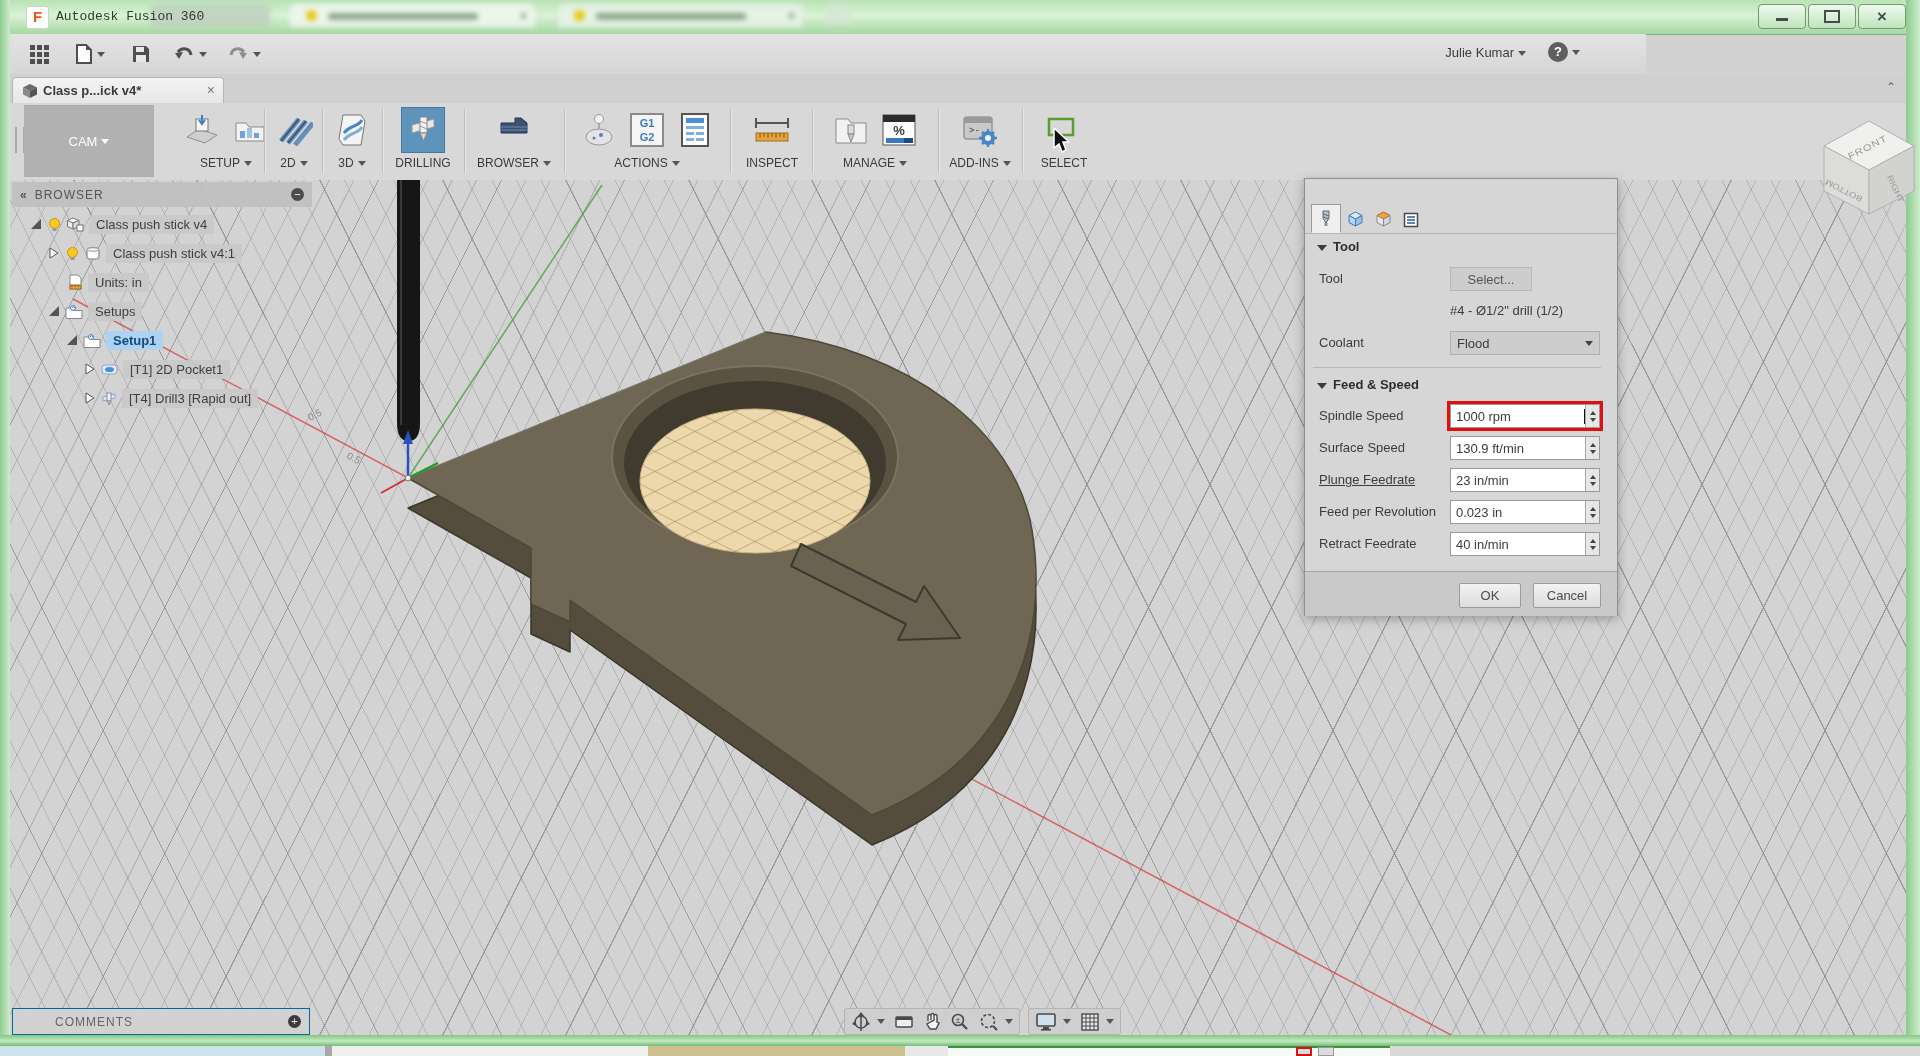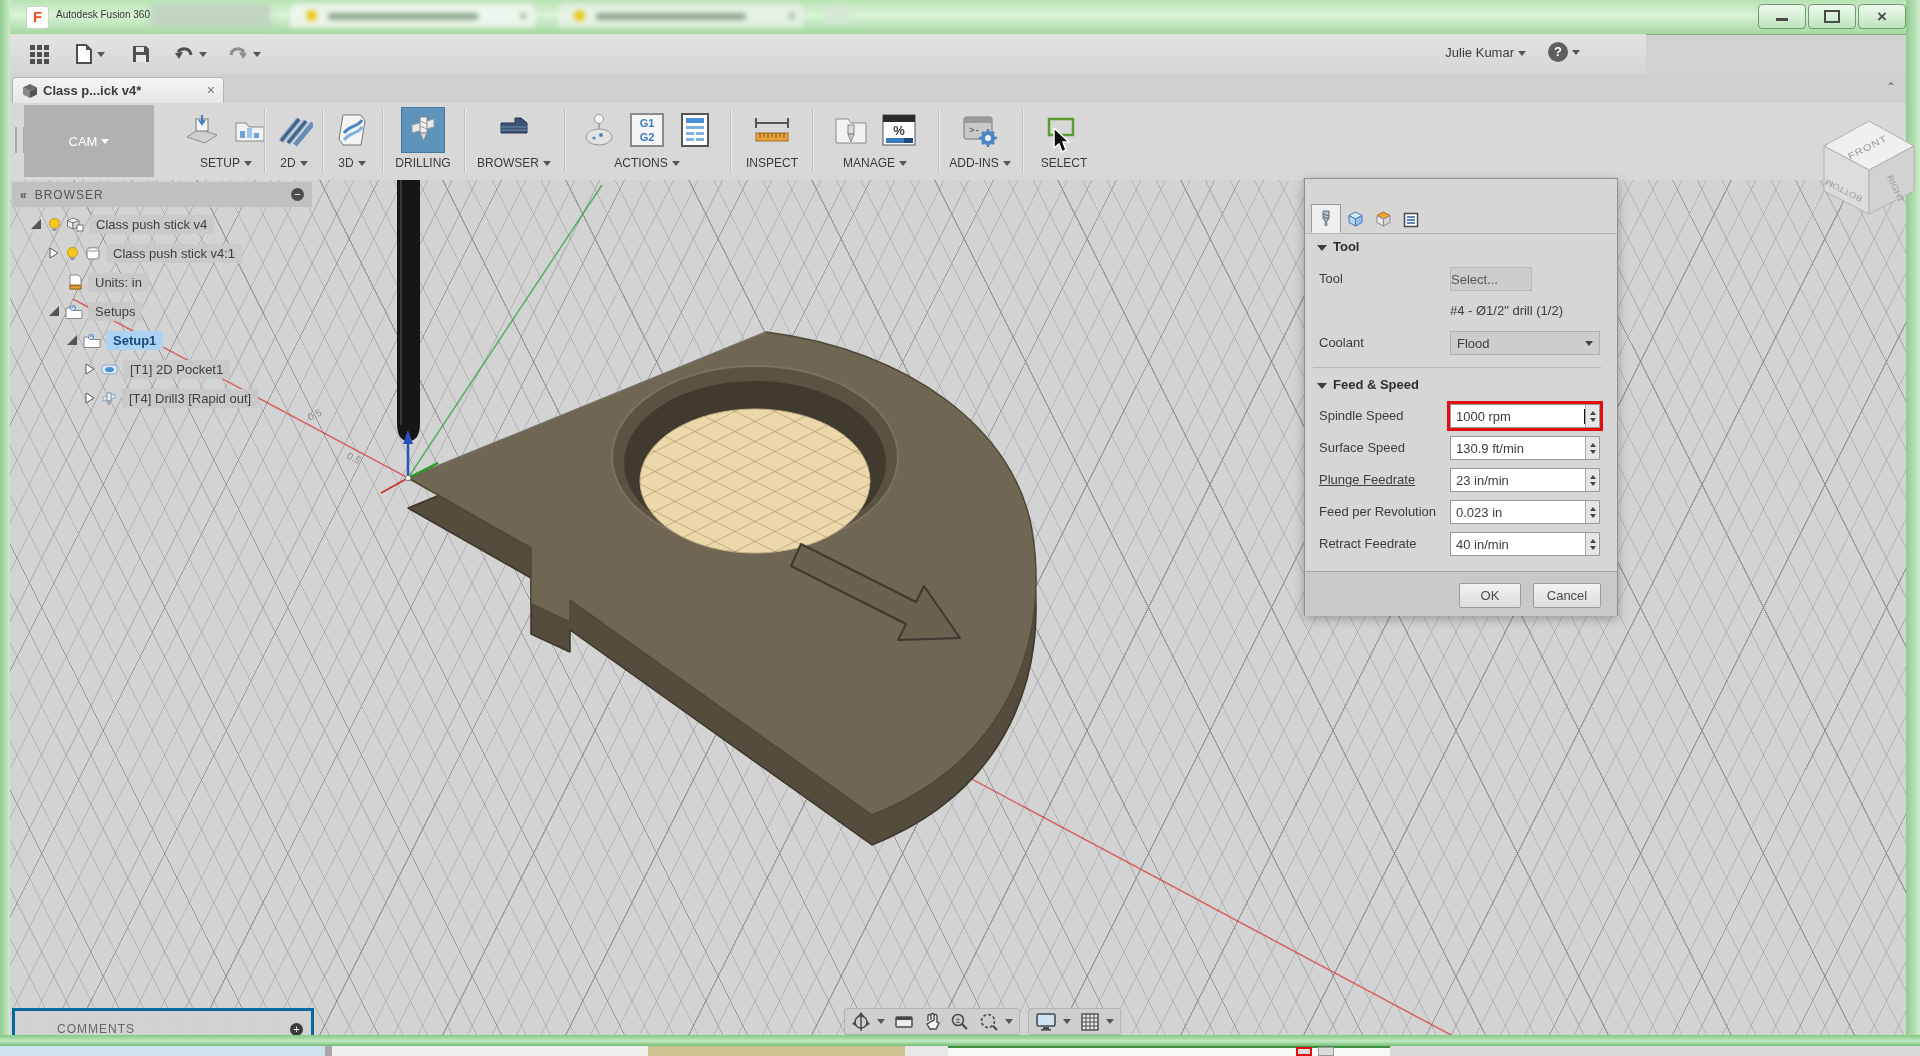--- a/index.html
+++ b/index.html
@@ -9,21 +9,21 @@
   .edge{background:linear-gradient(90deg,#8fcb8f,#cdeccd);}
   .titlebar{left:0;top:0;width:1920px;height:34px;background:linear-gradient(180deg,#b9e3b5 0%,#d9f2d6 45%,#a6d8a2 100%);border-bottom:1px solid #7fae7f;}
   .tabs-blur{position:absolute;left:140px;top:2px;height:28px;width:760px;filter:blur(2.5px);}
   .tabpill{position:absolute;top:2px;height:23px;border-radius:6px 6px 0 0;}
   .tabdot{position:absolute;top:6px;width:11px;height:11px;border-radius:50%;background:#e9c715;}
   .tabtxt{position:absolute;top:9px;height:7px;background:#8ea88e;border-radius:3px;}
   .tabx{position:absolute;top:5px;color:#6f8b6f;font-size:12px;font-weight:bold;}
   .winbtns{position:absolute;right:14px;top:4px;display:flex;gap:2px;}
   .winbtn{width:46px;height:23px;border:1px solid #6f9a6f;border-radius:4px;background:linear-gradient(180deg,#eefaee,#bfe3bf);display:flex;align-items:center;justify-content:center;color:#4a4a4a;}
   .fusionlogo{position:absolute;left:26px;top:6px;width:21px;height:21px;background:#fff;border-radius:3px;border:1px solid #c9d6c9;color:#f0541e;font-weight:bold;font-size:15px;text-align:center;line-height:20px;}
-  .apptitle{position:absolute;left:56px;top:9px;font-size:10px;color:#2e3a2e;}
+  .apptitle{position:absolute;left:56px;top:9px;font-size:13px;color:#2e3a2e;font-family:Liberation Mono, monospace;}
   
   .qat{left:10px;top:34px;width:1636px;height:40px;background:linear-gradient(180deg,#e3e3e3,#d6d6d6);border-bottom:1px solid #c2c2c2;}
   .qicon{position:absolute;top:7px;width:26px;height:26px;display:flex;align-items:center;justify-content:center;}
   .caret{display:inline-block;width:0;height:0;border-left:4px solid transparent;border-right:4px solid transparent;border-top:5px solid #555;margin-left:4px;vertical-align:middle;}
   .account{position:absolute;right:120px;top:11px;font-size:13px;color:#3c3c3c;}
   .helpwrap{position:absolute;right:66px;top:8px;display:flex;align-items:center;}
   .helpcirc{width:20px;height:20px;border-radius:50%;background:#5f5f5f;color:#fff;font-size:13px;font-weight:bold;text-align:center;line-height:20px;}
   
   .doctabbar{left:10px;top:74px;width:1896px;height:29px;background:#d0d0d0;}
   .doctab{position:absolute;left:2px;top:3px;width:210px;height:26px;background:linear-gradient(180deg,#f4f4f4,#e6e6e6);border:1px solid #b5b5b5;border-bottom:none;border-radius:4px 4px 0 0;}
@@ -50,21 +50,21 @@
      repeating-linear-gradient(63.43deg,rgba(255,255,255,0) 0 109px,rgba(120,120,120,.45) 109px 110px);}
   
   .bpanel-h{left:12px;top:182px;width:300px;height:25px;background:rgba(192,192,192,.95);display:flex;align-items:center;}
   .bpanel-h .t{font-size:12px;letter-spacing:1px;color:#555;margin-left:10px;}
   .chevl{margin-left:8px;color:#555;font-size:12px;font-weight:bold;letter-spacing:-2px;}
   .dotbtn{width:13px;height:13px;border-radius:50%;background:#4c4c4c;color:#fff;font-size:11px;line-height:12px;text-align:center;}
   .trow{position:absolute;height:24px;display:flex;align-items:center;gap:5px;}
   .trow .tl{background:rgba(201,201,201,.92);padding:2px 7px;font-size:13px;color:#3e3e3e;white-space:nowrap;}
   .trow .tl.sel{background:#aed2f2;color:#174a7c;font-weight:bold;}
   
-  .comments{left:12px;top:1008px;width:296px;height:25px;background:rgba(210,210,210,.95);border:3px solid #0369a1;display:flex;align-items:flex-end;}
+  .comments{left:12px;top:1008px;width:296px;height:25px;background:rgba(210,210,210,.95);border:1px solid #0369a1;display:flex;align-items:center;}
   .comments .t{font-size:12px;letter-spacing:1px;color:#666;margin-left:42px;flex:1;}
   .navbar{left:844px;top:1008px;height:27px;display:flex;gap:8px;}
   .navseg{background:rgba(206,206,206,.92);border:1px solid #b5b5b5;border-radius:3px;display:flex;align-items:center;padding:0 6px;gap:9px;}
   .navic{display:flex;align-items:center;gap:2px;}
   
   .dialog{left:1304px;top:178px;width:312px;height:436px;background:#d6d6d6;border:1px solid #8f8f8f;box-shadow:0 3px 10px rgba(0,0,0,.28);font-size:13px;color:#3c3c3c;}
   .dlg-h{position:absolute;left:0;top:0;width:100%;height:25px;background:linear-gradient(180deg,#d9d9d9,#cbcbcb);border-bottom:1px solid #adadad;display:flex;align-items:center;}
   .dlg-h .dot{width:11px;height:11px;border-radius:50%;background:#2f2f2f;margin:0 8px;}
   .dlg-tabs{position:absolute;left:0;top:25px;width:100%;height:30px;border-bottom:1px solid #b5b5b5;display:flex;align-items:flex-end;padding-left:6px;box-sizing:border-box;}
   .dtab{width:28px;height:27px;display:flex;align-items:center;justify-content:center;}
@@ -664,21 +664,21 @@
               <rect x="4" y="7" width="8" height="2"></rect>
               <rect x="4" y="10" width="8" height="2"></rect>
             </g>
           </svg>
         </div>
     </div>
 
     <div class="dsec" style="top:60px;"><span class="dtri"></span><span>Tool</span></div>
 
     <div class="dlabel" style="top:92px;">Tool</div>
-    <div class="dfield" style="top:88px;width:82px;background:#cdcdcd;border:1px solid #b8b8b8;text-align:left;line-height:23px;color:#555;">Select...</div>
+    <div class="dfield" style="top:88px;width:82px;background:#cdcdcd;border:1px solid #b8b8b8;text-align:center;line-height:23px;color:#555;">Select...</div>
     <div class="dfield" style="top:124px;border:none;background:none;white-space:nowrap;">#4 - Ø1/2" drill (1/2)</div>
 
     <div class="dlabel" style="top:156px;">Coolant</div>
     <div class="dfield dselect" style="top:152px;">
       <span class="v">Flood</span>
       <span class="caret"></span>
     </div>
 
     <div class="ddivider" style="top:188px;"></div>
     <div class="dsec" style="top:198px;"><span class="dtri"></span><span>Feed &amp; Speed</span></div>

